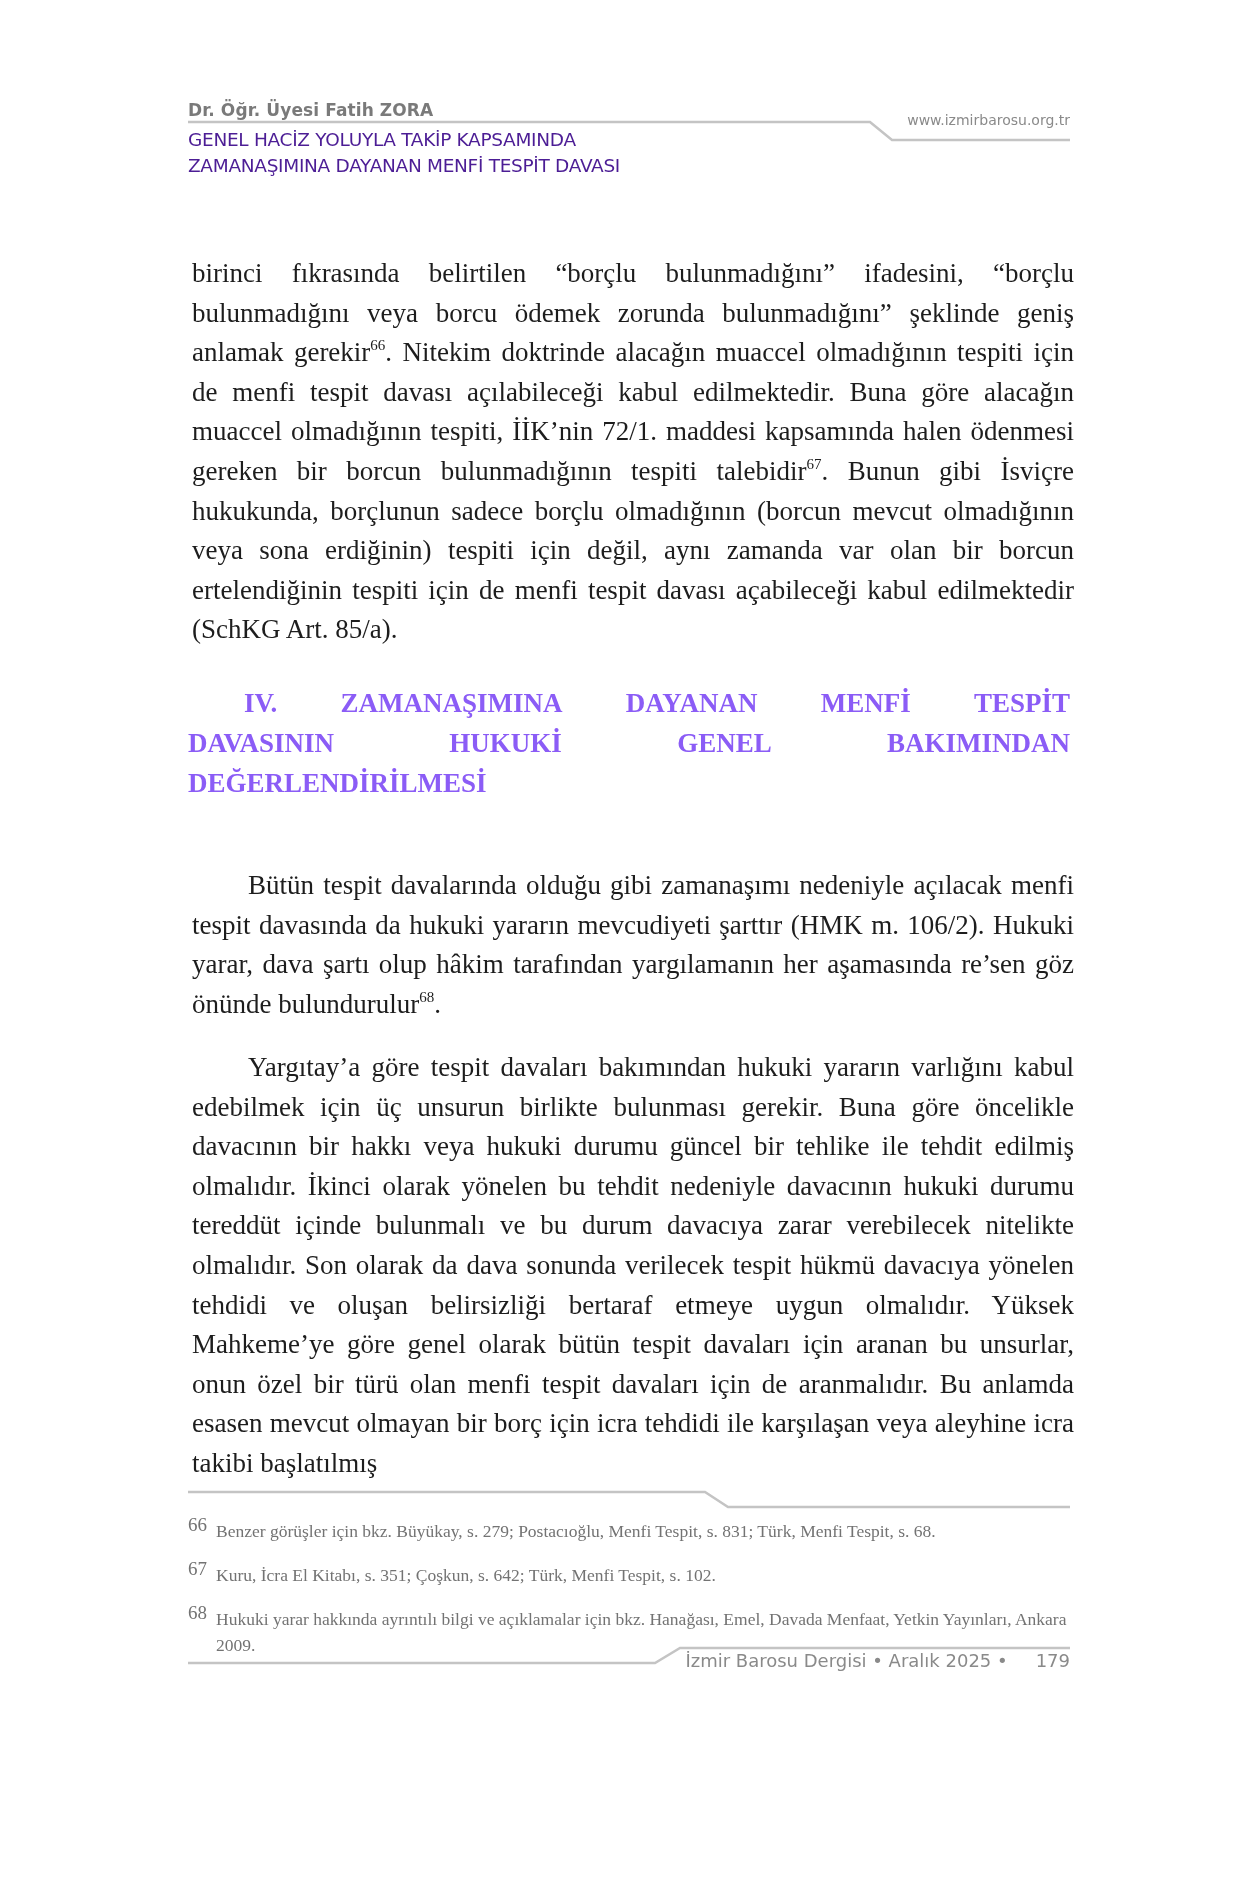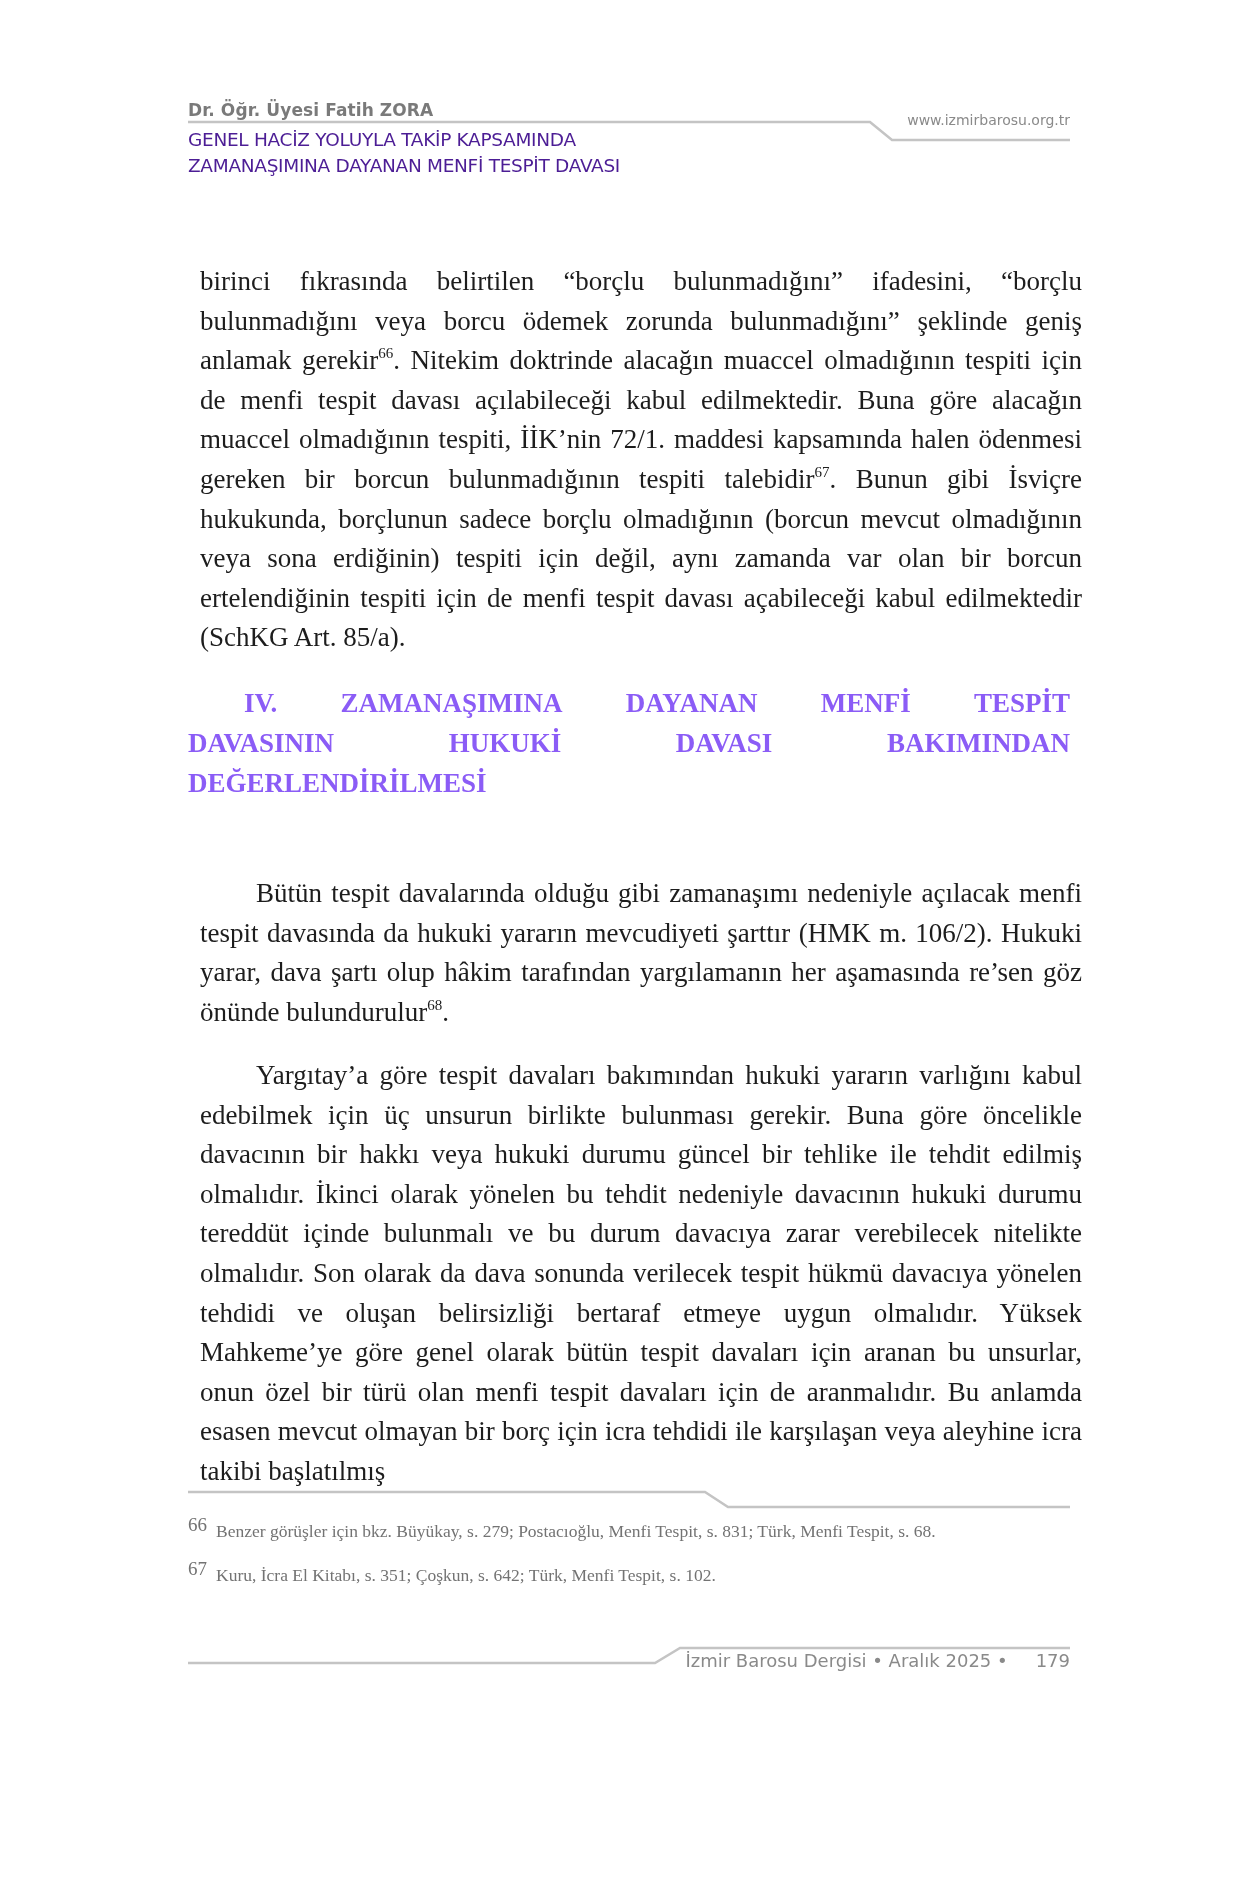--- a/index.html
+++ b/index.html
@@ -20,21 +20,21 @@
   .hdr-url {
     position: absolute; right: 190px; top: 112px;
     font-family: "DejaVu Sans", sans-serif; font-size: 14px; color: #8a8a8a; white-space: nowrap;
   }
   svg.rule { position: absolute; left: 0; top: 0; width: 1260px; height: 1890px; pointer-events: none; }
 
   .body-text {
     position: absolute; left: 188px; width: 882px;
     font-family: "Liberation Serif", "DejaVu Serif", serif;
     font-size: 27px; line-height: 39.6px; color: #1d1d1d;
-    text-align: justify; margin: 12px;
+    text-align: justify; margin: 4px;
   }
   .body-text sup { font-size: 15px; line-height: 0; vertical-align: 11px; }
   .indent { text-indent: 56px; }
 
   .heading {
     position: absolute; left: 188px; width: 882px; top: 683px;
     font-family: "Liberation Serif", "DejaVu Serif", serif; font-weight: bold;
     font-size: 27px; line-height: 40px; color: #8b5cf6; margin: 0;
     text-align: justify; text-align-last: left;
   }
@@ -80,34 +80,35 @@
     <div class="hl first">
       <span>IV.</span>
       <span>ZAMANAŞIMINA</span>
       <span>DAYANAN</span>
       <span>MENFİ</span>
       <span>TESPİT</span>
     </div>
     <div class="hl">
       <span>DAVASININ</span>
       <span>HUKUKİ</span>
-      <span>DAVASI</span>
+      <span>GENEL</span>
       <span>BAKIMINDAN</span>
     </div>
     <div class="hl last">
       <span>DEĞERLENDİRİLMESİ</span>
     </div>
   </div>
 
   <p class="body-text indent" style="top:862px;"><span>Bütün tespit davalarında olduğu gibi zamanaşımı nedeniyle açılacak menfi tespit davasında da hukuki yararın mevcudiyeti şarttır (HMK m. 106/2). Hukuki yarar, dava şartı olup hâkim tarafından yargılamanın her aşamasında re’sen göz önünde bulundurulur</span><sup>68</sup><span>.</span></p>
 
   <p class="body-text indent" style="top:1044px;">Yargıtay’a göre tespit davaları bakımından hukuki yararın varlığını kabul edebilmek için üç unsurun birlikte bulunması gerekir. Buna göre öncelikle davacının bir hakkı veya hukuki durumu güncel bir tehlike ile tehdit edilmiş olmalıdır. İkinci olarak yönelen bu tehdit nedeniyle davacının hukuki durumu tereddüt içinde bulunmalı ve bu durum davacıya zarar verebilecek nitelikte olmalıdır. Son olarak da dava sonunda verilecek tespit hükmü davacıya yönelen tehdidi ve oluşan belirsizliği bertaraf etmeye uygun olmalıdır.  Yüksek Mahkeme’ye göre genel olarak bütün tespit davaları için aranan bu unsurlar, onun özel bir türü olan menfi tespit davaları için de aranmalıdır. Bu anlamda esasen mevcut olmayan bir borç için icra tehdidi ile karşılaşan veya aleyhine icra takibi başlatılmış</p>
 
   <div class="footnotes">
     <p class="fn"><span class="fn-num">66</span><span>Benzer görüşler için bkz. Büyükay, s. 279; Postacıoğlu, Menfi Tespit, s. 831; Türk, Menfi Tespit, s. 68.</span></p>
     <p class="fn"><span class="fn-num">67</span><span>Kuru, İcra El Kitabı, s. 351; Çoşkun, s. 642; Türk, Menfi Tespit, s. 102.</span></p>
+    <p class="fn"><span class="fn-num">68</span><span>Hukuki yarar hakkında ayrıntılı bilgi ve açıklamalar için bkz. Hanağası, Emel, Davada Menfaat, Yetkin Yayınları, Ankara 2009.</span></p>
   </div>
 
   <div class="footer">
     <span>İzmir Barosu Dergisi • Aralık 2025 •</span><span class="pg">179</span>
   </div>
 
 </div>
 
 </body></html>

